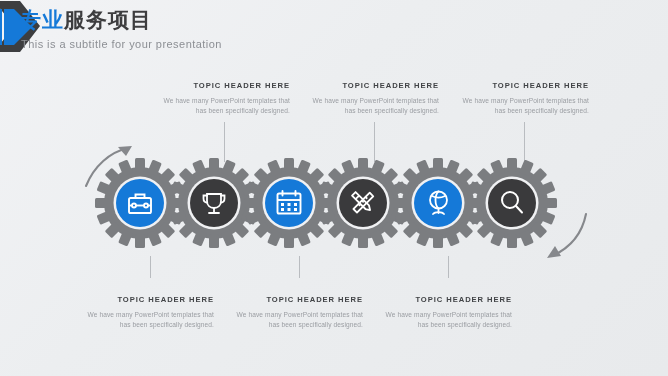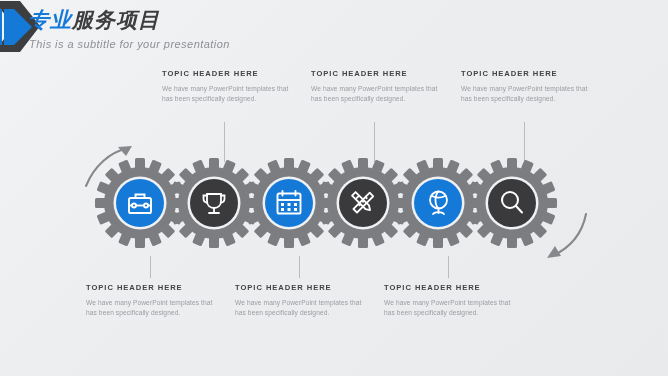--- a/index.html
+++ b/index.html
@@ -13,34 +13,34 @@
     position: relative;
   }
   .slide { position: absolute; inset: 0; }
 
   
   .header { position: absolute; left: 0; top: 0; width: 100%; height: 56px; }
   .logo-mark {
     position: absolute; left: 0px; top: 0px;
     width: 42px; height: 54px;
   }
-  .title-zone { position: absolute; left: 28px; top: 7px; font-style: italic; }
+  .title-zone { position: absolute; left: 20px; top: 7px; }
   .main-title {
     font-size: 21px; font-weight: bold; letter-spacing: 1px;
     line-height: 26px; white-space: nowrap; margin: 0;
   }
   .t-blue  { color: #1579d8; }
   .t-dark  { color: #3d3d3f; }
   .subtitle {
     font-size: 11px; color: #8c8f94; letter-spacing: .45px;
     margin: 5px 0 0 1px; white-space: nowrap; font-weight: normal;
   }
 
   
-  .tblock { position: absolute; width: 128px; text-align: left; }
+  .tblock { position: absolute; width: 128px; text-align: right; margin-top: 12px; }
   .tblock .th {
     font-size: 7.6px; font-weight: bold; color: #414346;
     letter-spacing: .95px; margin: 0 0 6px 0; white-space: nowrap;
   }
   .tblock .tb {
     font-size: 6.6px; color: #9a9da2; line-height: 10.2px;
     letter-spacing: .1px; margin: 0;
   }
   .connector {
     position: absolute; width: 1px; background: #b9bcc0;

